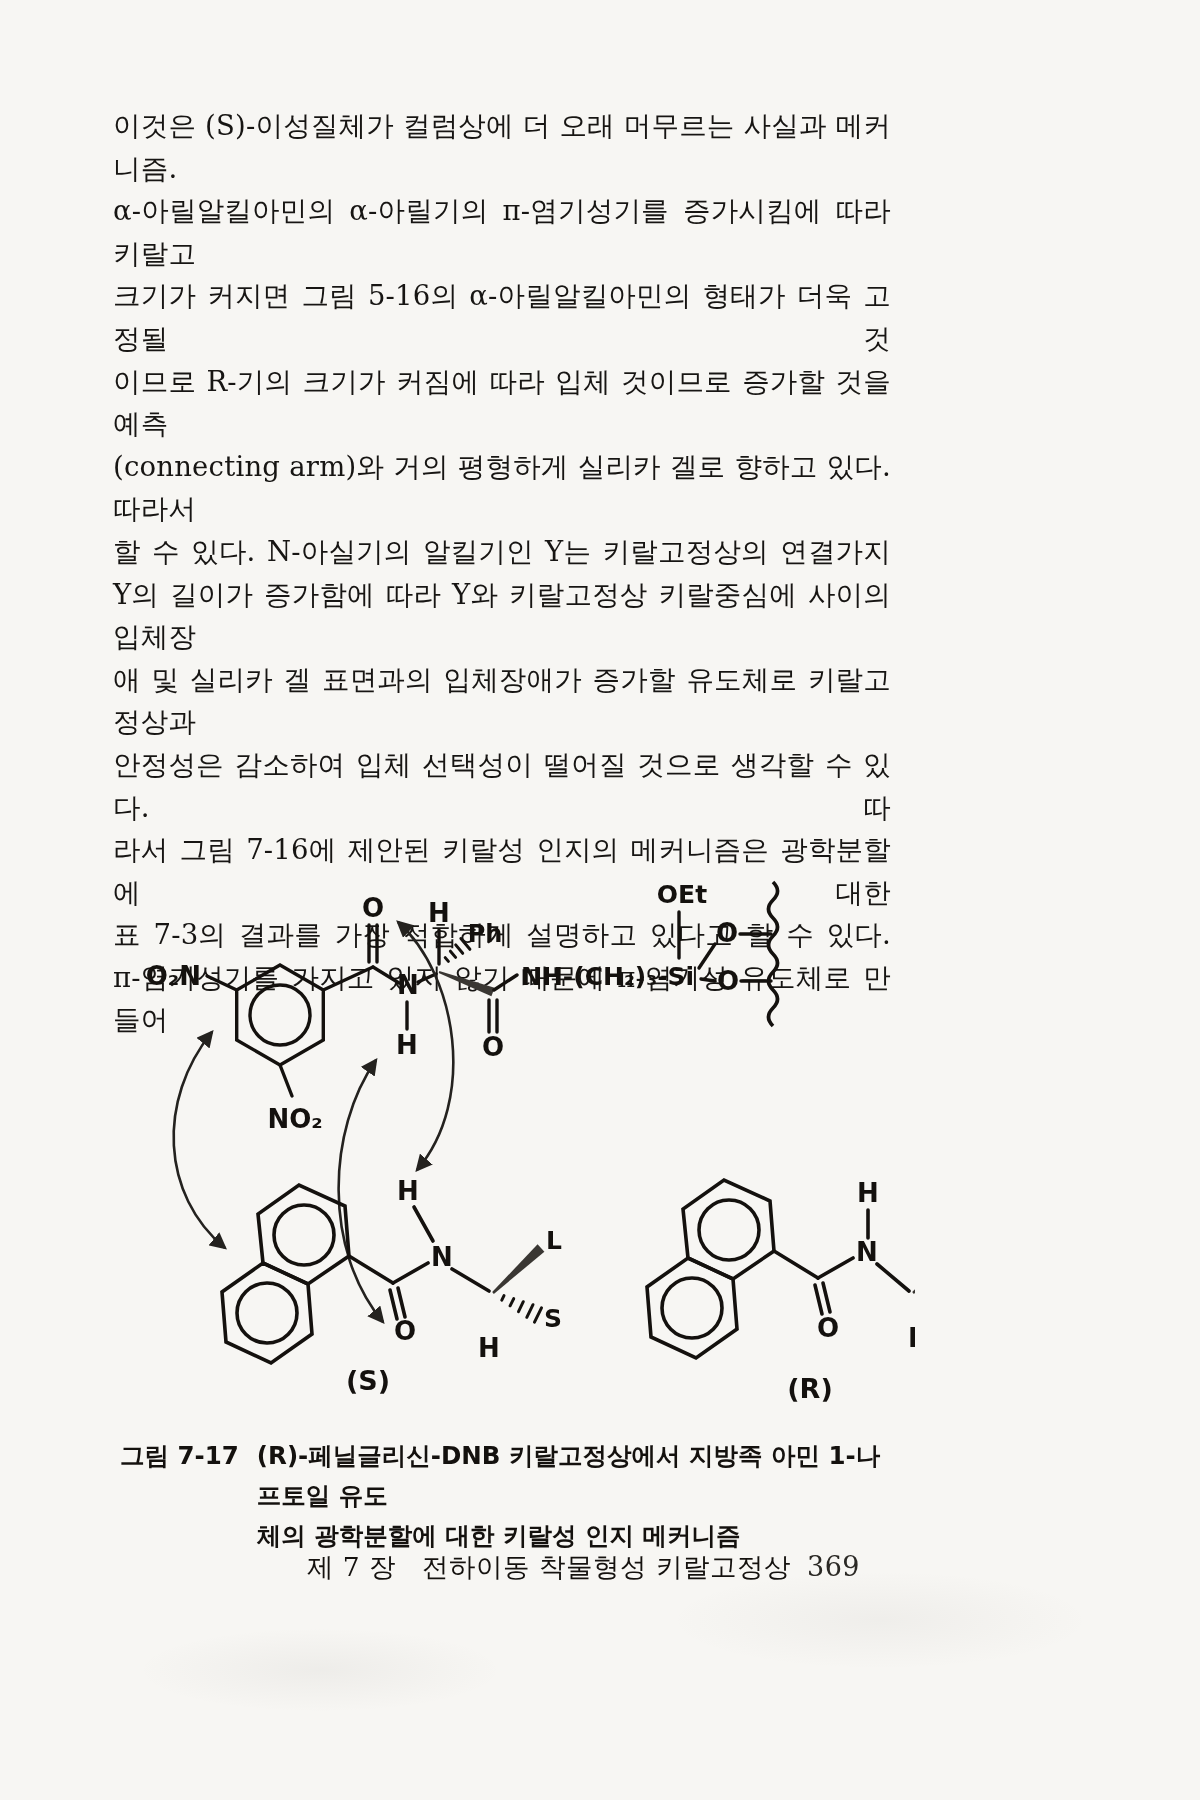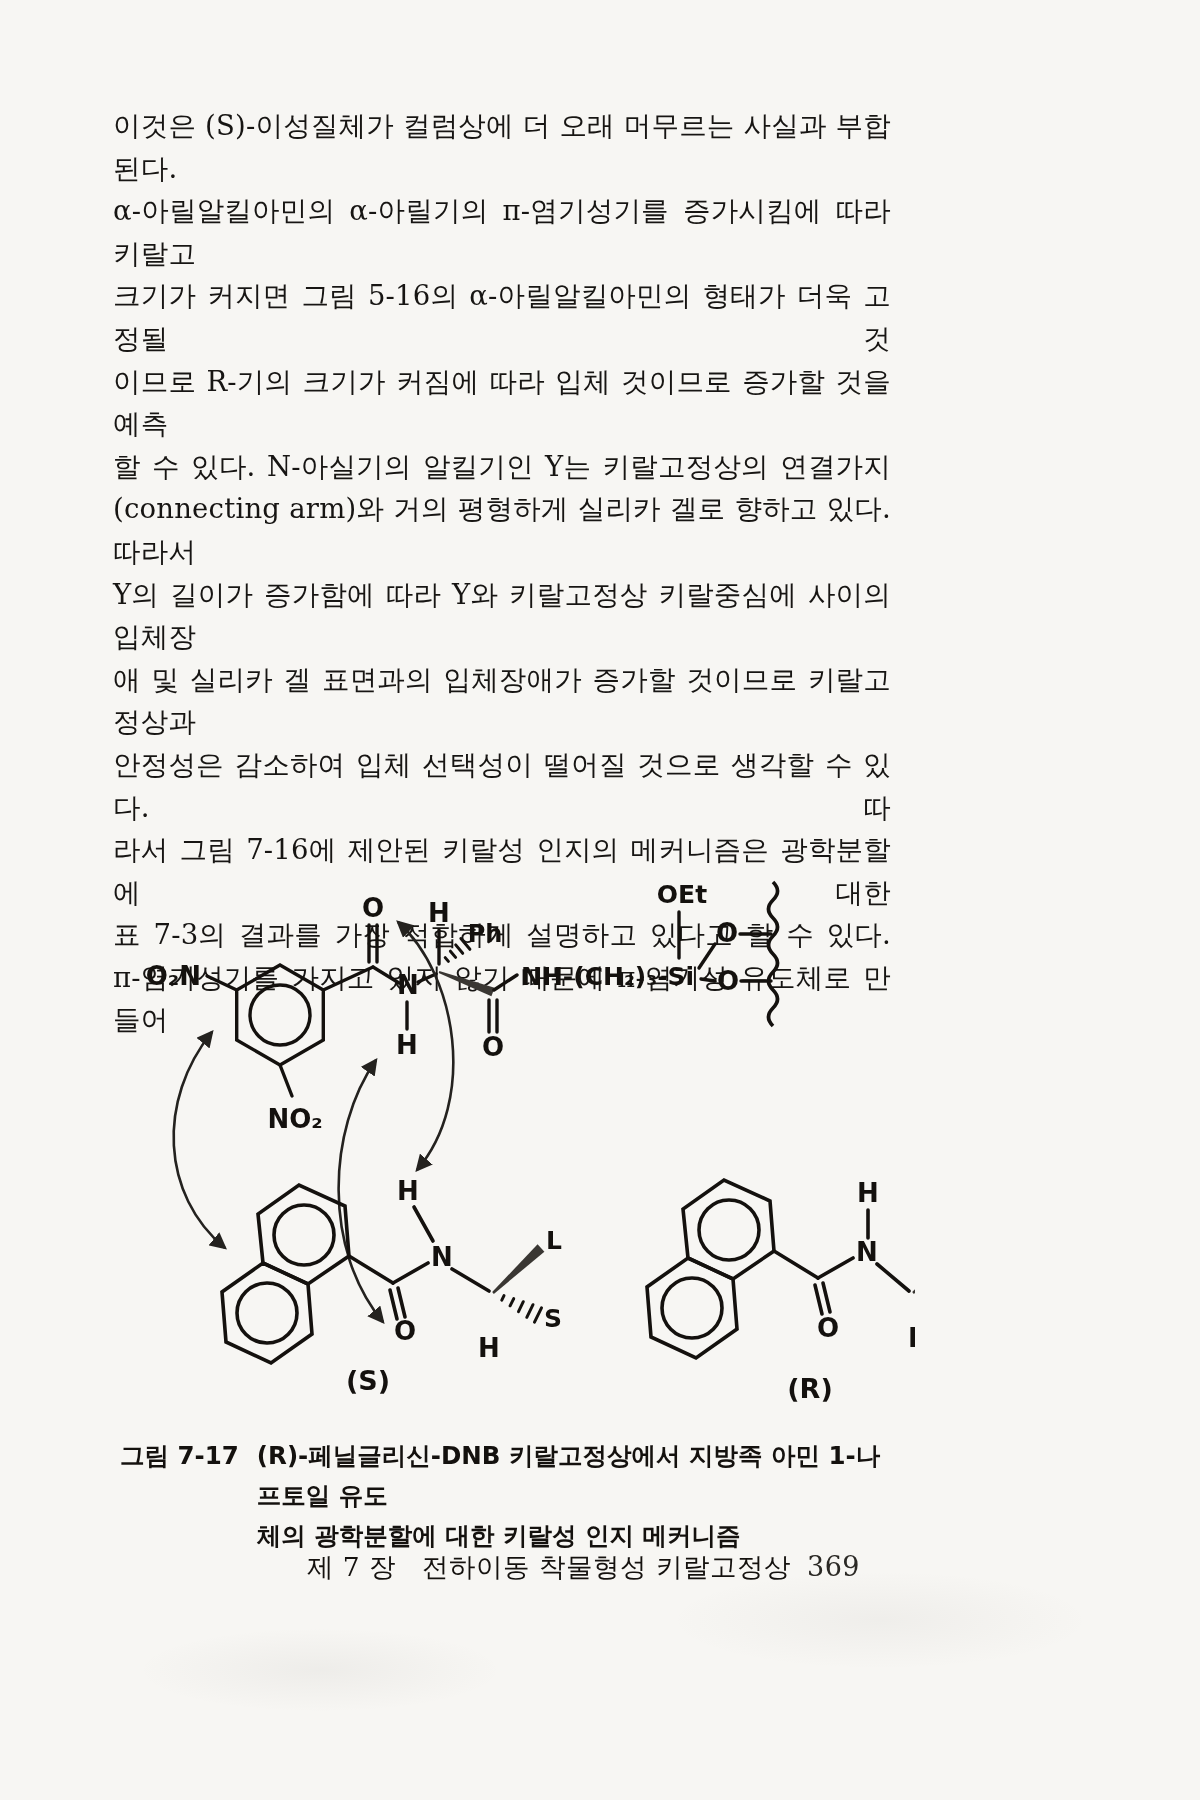--- a/index.html
+++ b/index.html
@@ -38,28 +38,28 @@
     position:absolute;top:1549px;right:340px;white-space:nowrap;
     font-size:26.5px;color:#14110e;letter-spacing:.5px;
   }
   .footer .chap{margin-right:26px;}
   .footer .pagenum{margin-left:16px;font-size:27px;color:#2a2824;}
 </style>
 </head>
 <body>
 
 <div class="body-text">
-  <div class="bodyline">이것은 (S)-이성질체가 컬럼상에 더 오래 머무르는 사실과 부합된다.</div>
+  <div class="bodyline">이것은 (S)-이성질체가 컬럼상에 더 오래 머무르는 사실과 메커니즘.</div>
   <div class="bodyline">α-아릴알킬아민의 α-아릴기의 π-염기성기를 증가시킴에 따라 키랄고</div>
   <div class="bodyline">크기가 커지면 그림 5-16의 α-아릴알킬아민의 형태가 더욱 고정될 것</div>
   <div class="bodyline">이므로 R-기의 크기가 커짐에 따라 입체 것이므로 증가할 것을 예측</div>
+  <div class="bodyline">(connecting arm)와 거의 평형하게 실리카 겔로 향하고 있다.  따라서</div>
   <div class="bodyline">할 수 있다.  N-아실기의 알킬기인 Y는 키랄고정상의 연결가지</div>
-  <div class="bodyline">(connecting arm)와 거의 평형하게 실리카 겔로 향하고 있다.  따라서</div>
   <div class="bodyline">Y의 길이가 증가함에 따라 Y와 키랄고정상 키랄중심에 사이의 입체장</div>
-  <div class="bodyline">애 및 실리카 겔 표면과의 입체장애가 증가할 것이므로 키랄고정상과</div>
+  <div class="bodyline">애 및 실리카 겔 표면과의 입체장애가 증가할 유도체로 키랄고정상과</div>
   <div class="bodyline">안정성은 감소하여 입체 선택성이 떨어질 것으로 생각할 수 있다.  따</div>
   <div class="bodyline">라서 그림 7-16에 제안된 키랄성 인지의 메커니즘은 광학분할에 대한</div>
   <div class="bodyline">표 7-3의 결과를 가장 적합하게 설명하고 있다고 할 수 있다.</div>
   <div class="bodyline">π-염기성기를 가지고 있지 않기 때문에 π-염기성 유도체로 만들어</div>
 </div>
 
 <svg class="figure-svg" width="810" height="660" viewBox="0 0 810 660">
   <defs>
     <marker id="ah" viewBox="0 0 10 10" refX="8.5" refY="5" markerWidth="6.5" markerHeight="6.5" orient="auto-start-reverse">
       <path d="M0,0 L10,5 L0,10 z" fill="#24221f"></path>

